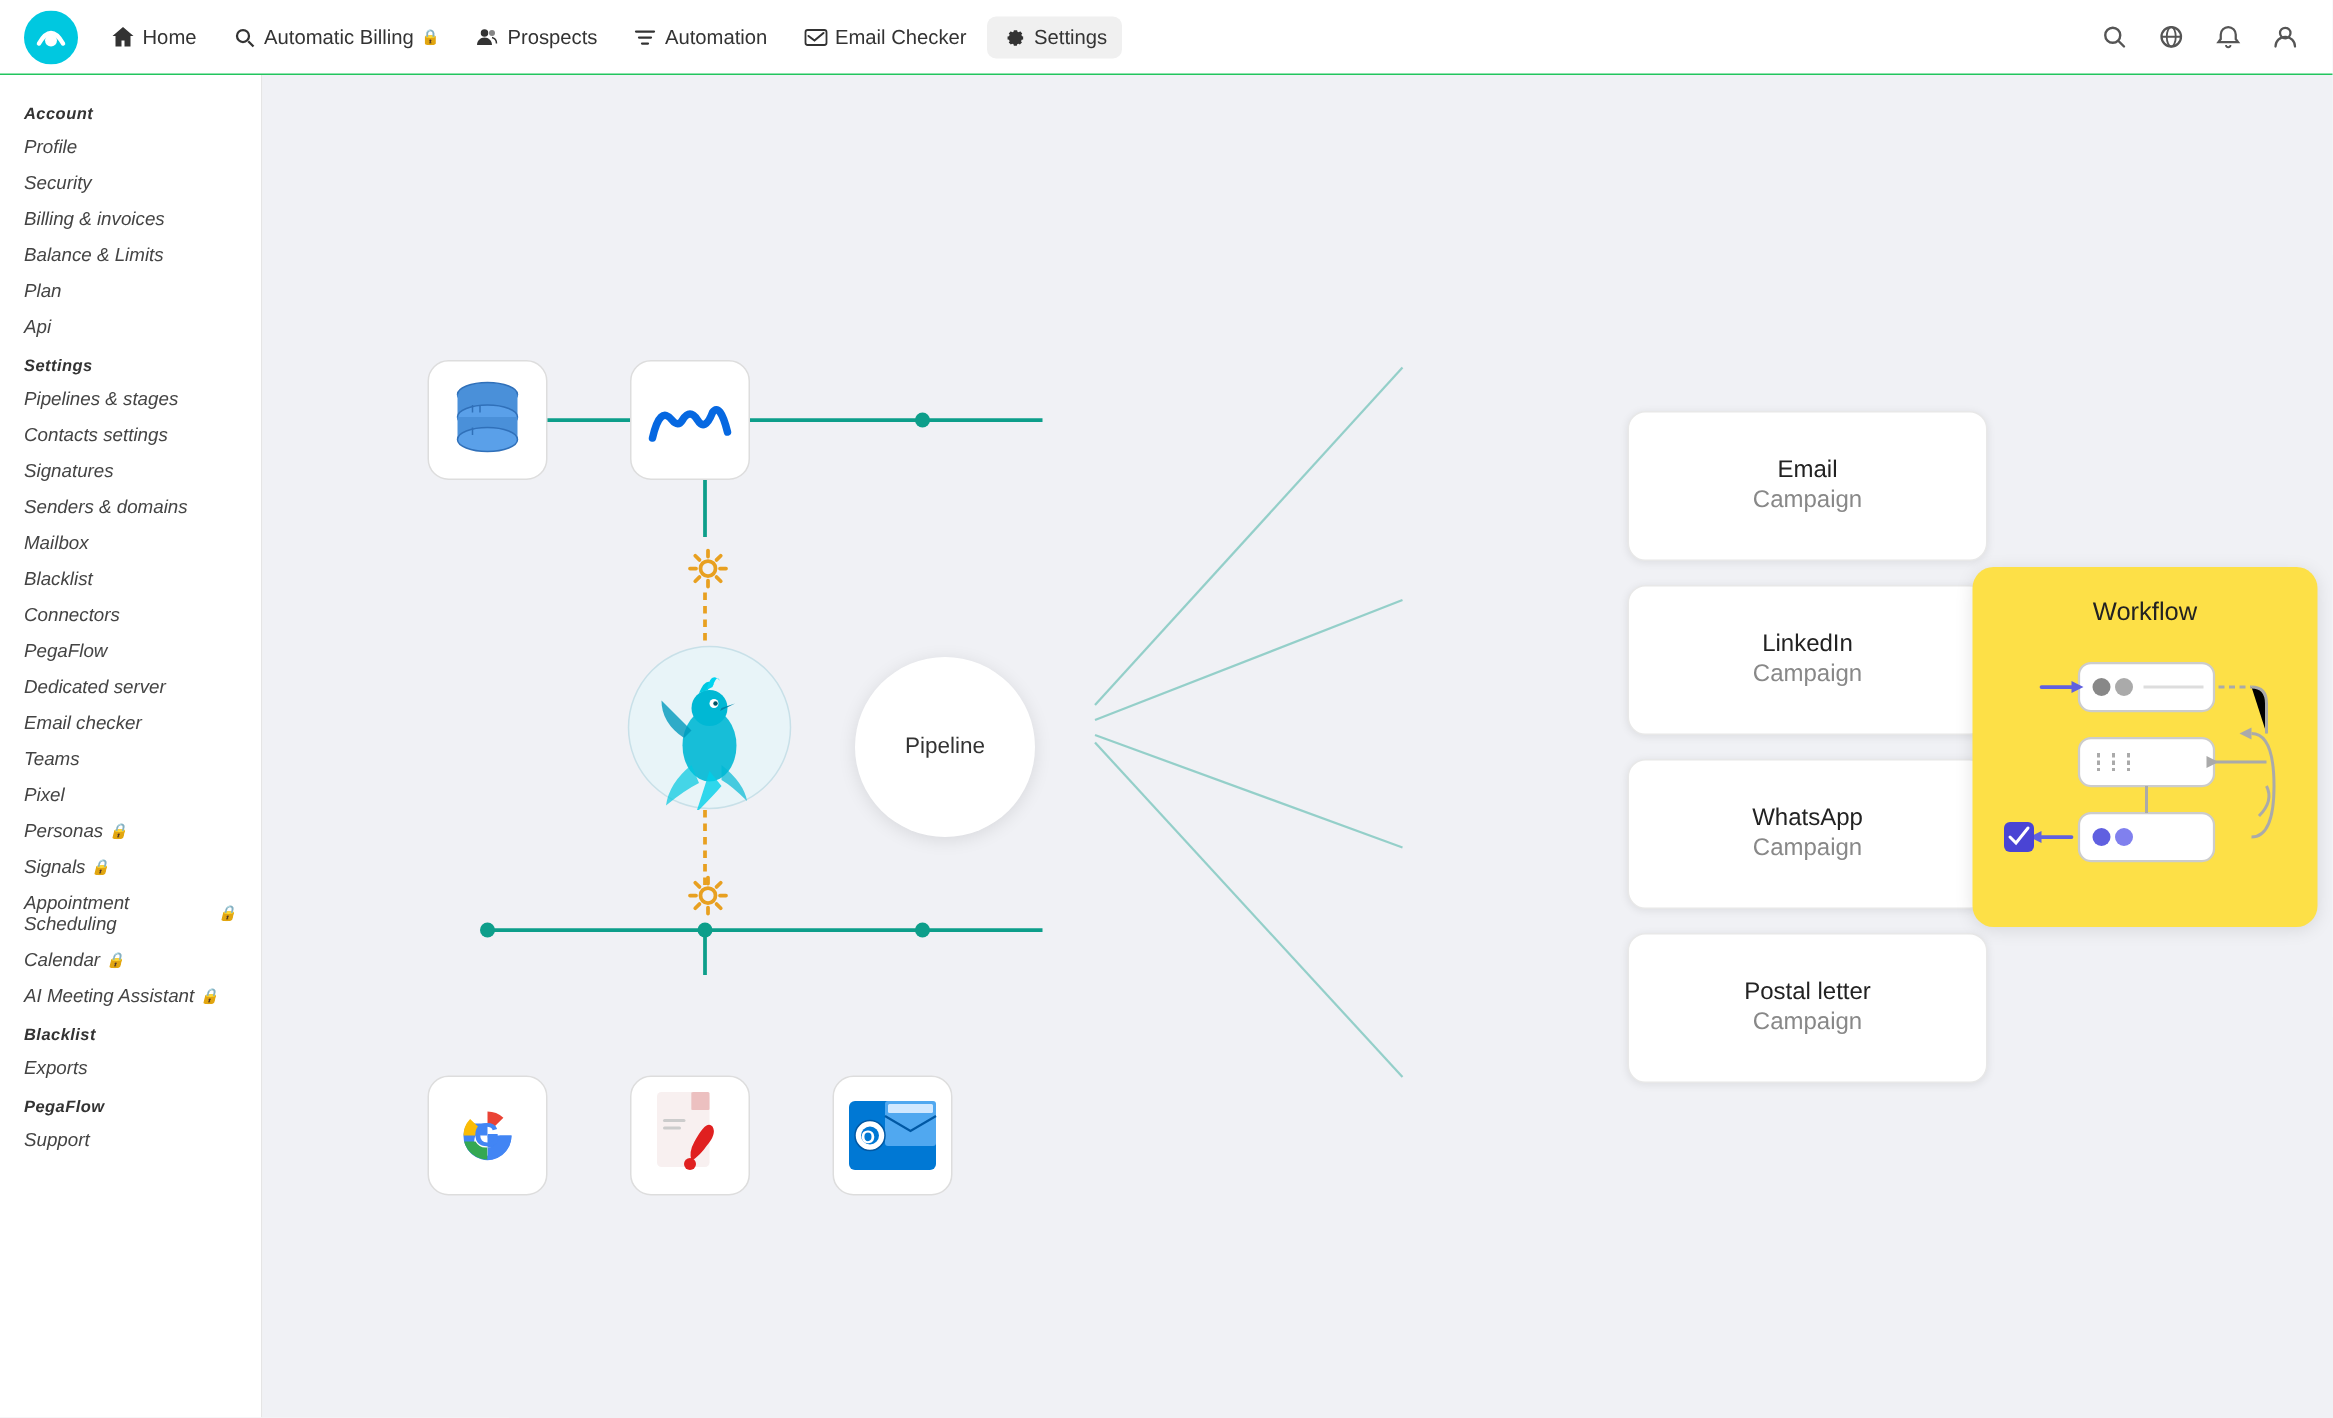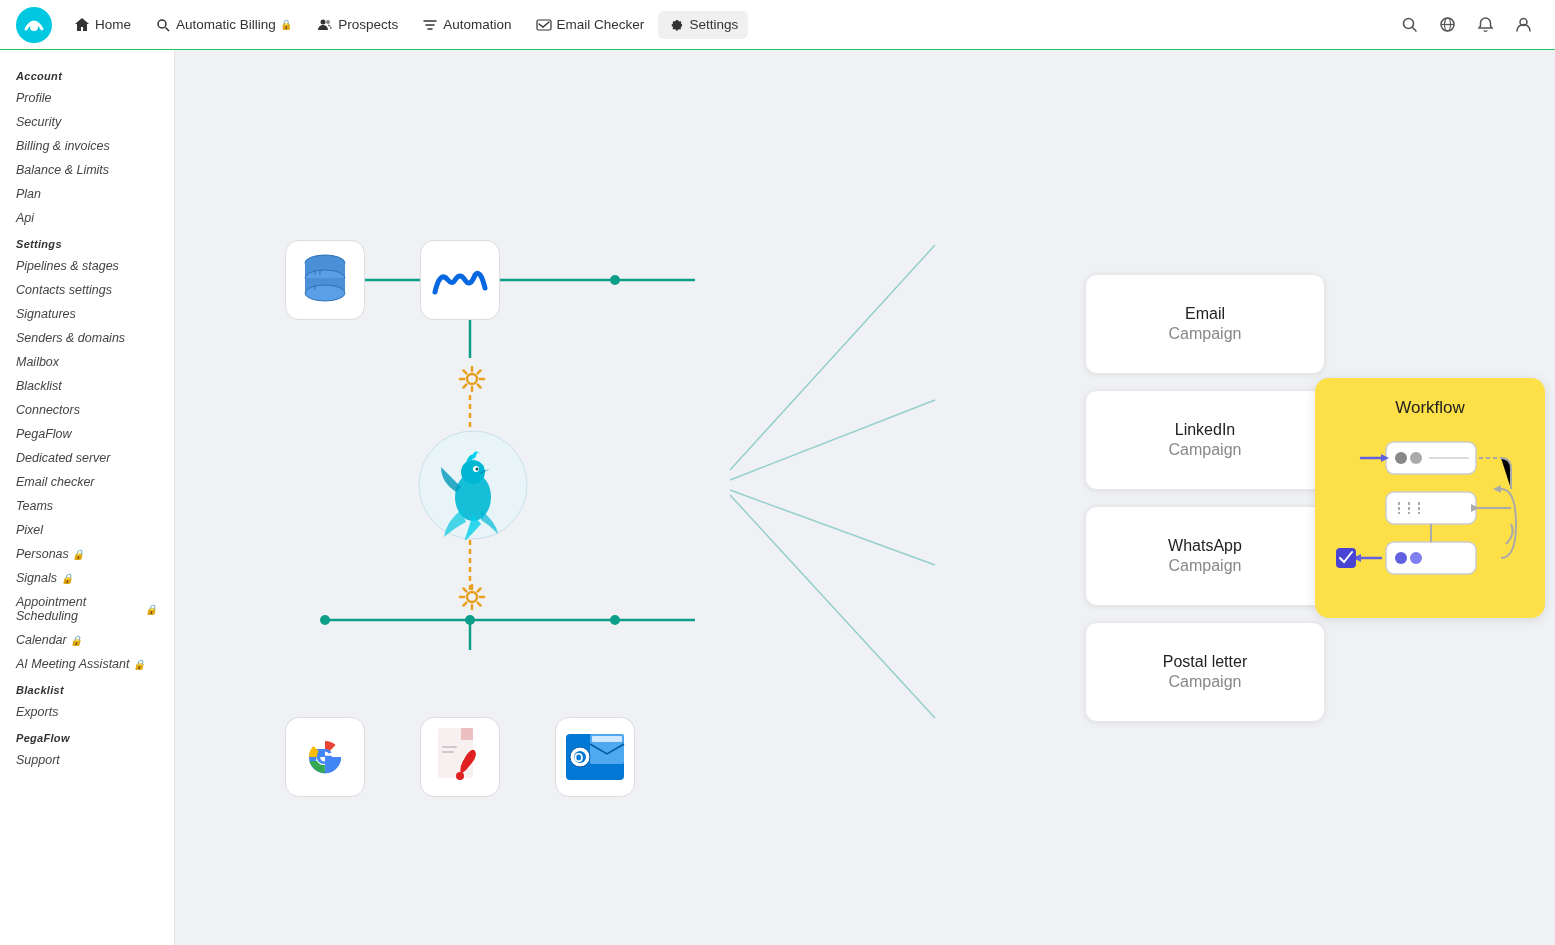--- a/index.html
+++ b/index.html
@@ -487,20 +487,23 @@
 
             <path d="M26 18 L43 28 L60 18" stroke="#0058a4" stroke-width="1.5" fill="none"></path>
 
             <circle cx="16" cy="31" r="10" fill="white" stroke="#0058a4" stroke-width="1"></circle>
             <circle cx="16" cy="31" r="6" fill="#0078d4"></circle>
             <text x="10" y="36" font-size="12" font-weight="bold" fill="white" font-family="sans-serif">O</text>
           </svg>
         </div>
       </div>
 
+      <div class="pipeline-node">
+        <span>Pipeline</span>
+      </div>
 
       <div class="campaign-cards">
         <div class="campaign-card">
           <div class="campaign-card-title">Email</div>
           <div class="campaign-card-subtitle">Campaign</div>
         </div>
         <div class="campaign-card">
           <div class="campaign-card-title">LinkedIn</div>
           <div class="campaign-card-subtitle">Campaign</div>
         </div>

